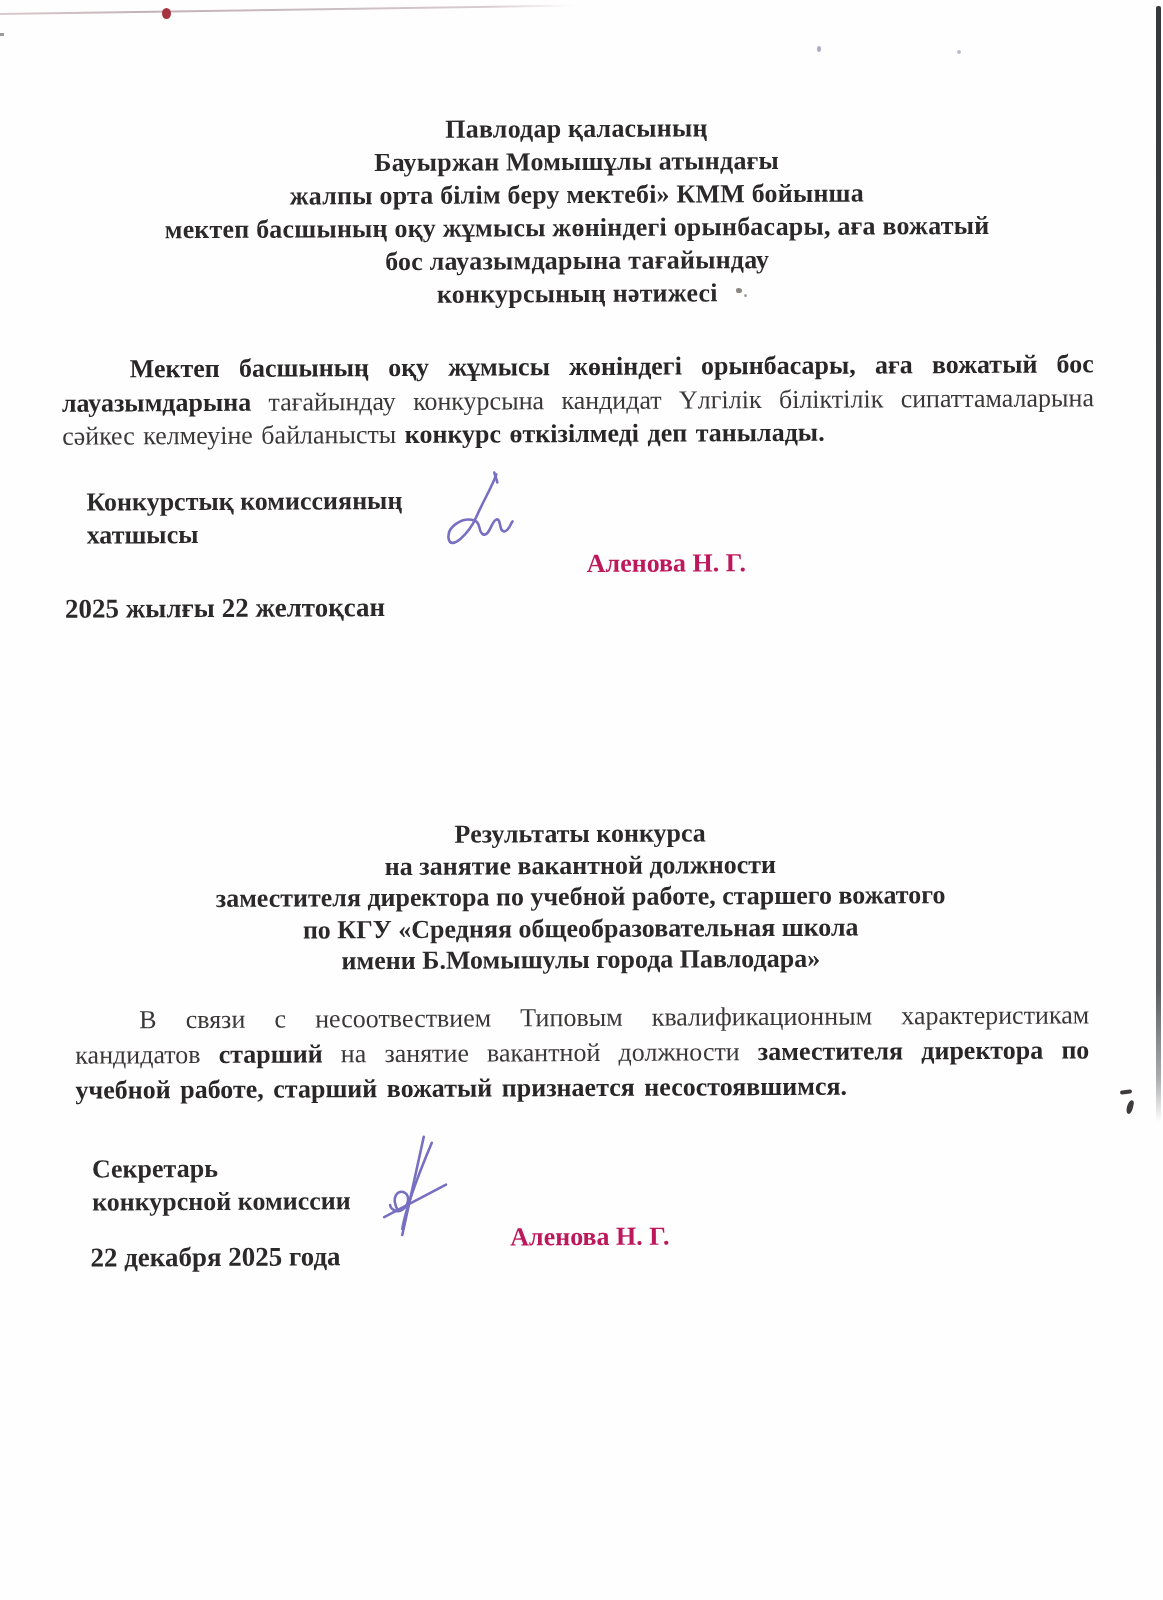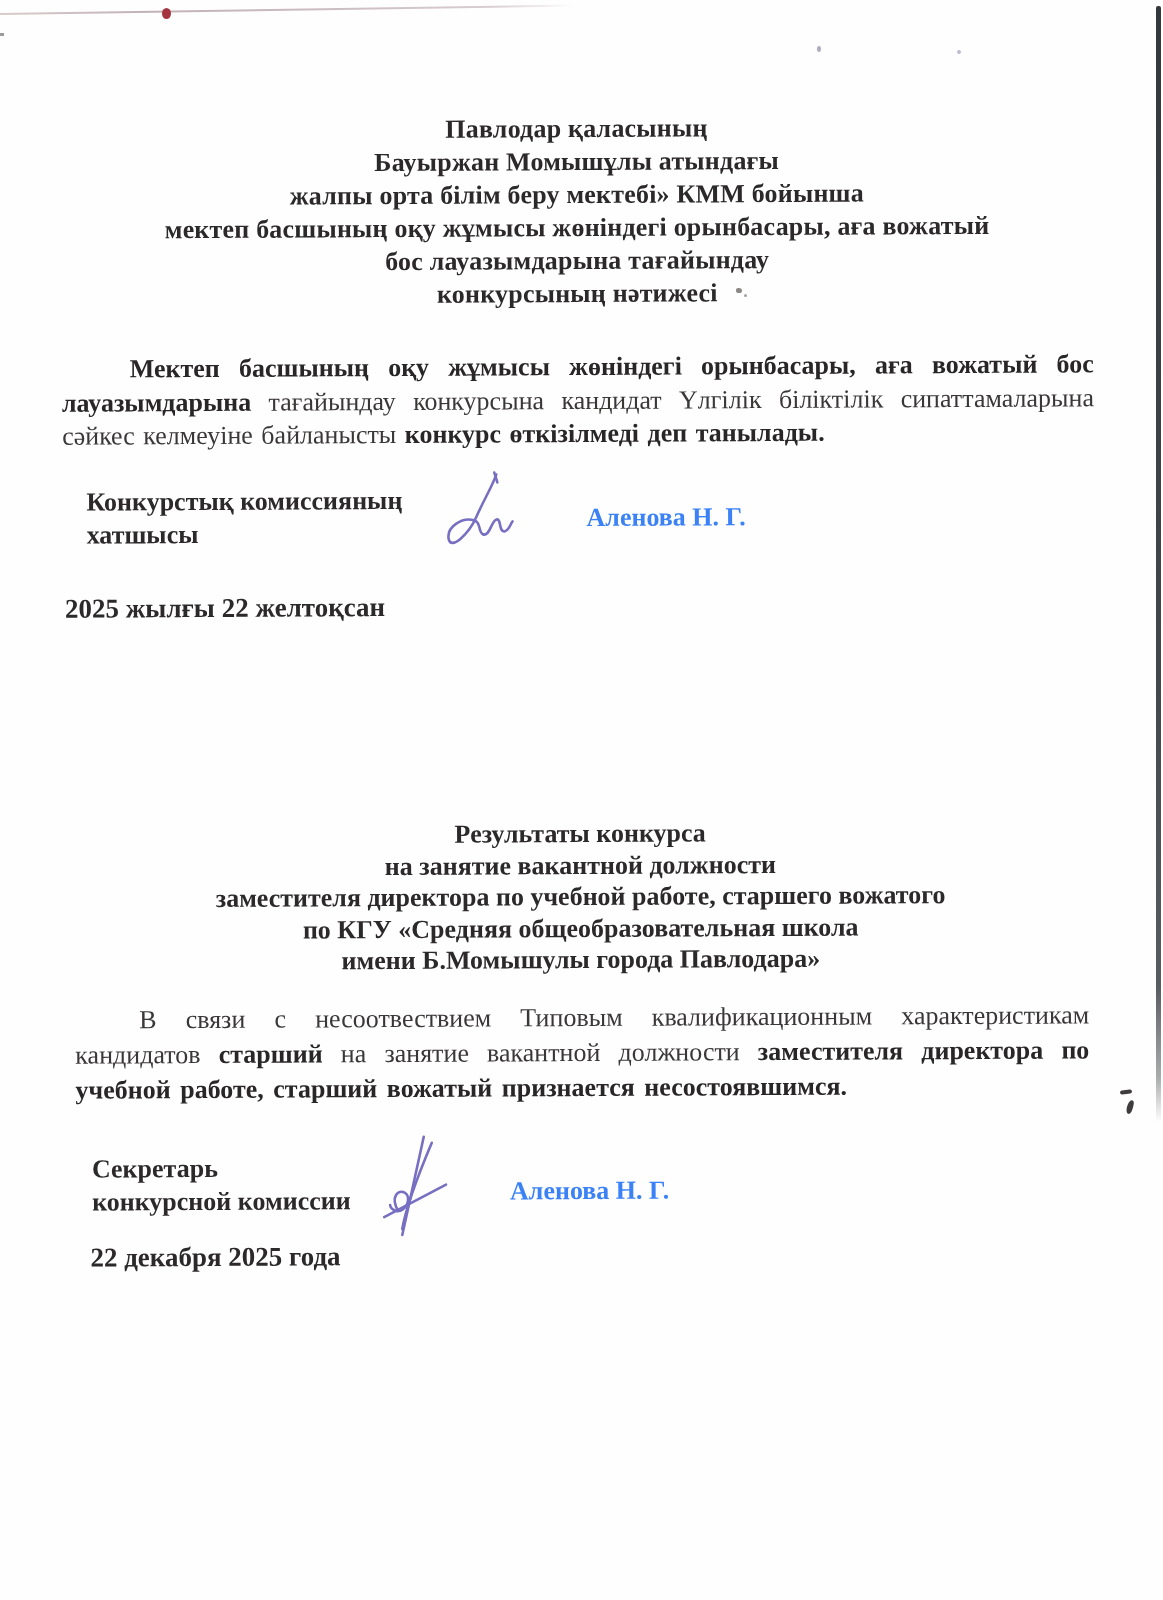--- a/index.html
+++ b/index.html
@@ -54,21 +54,21 @@
   }
   .para-kz{left:64px;top:350px;width:1032px;line-height:33.5px;text-indent:68px;word-spacing:2px;}
   .para-ru{left:74px;top:1000px;width:1014px;line-height:35px;text-indent:64px;word-spacing:3px;}
   .role{
     position:absolute;font-weight:bold;font-size:26px;line-height:33px;
     color:#2b2929;
   }
   .role-kz{left:88px;top:483px;}
   .role-ru{left:90px;top:1150px;}
   .sig-name{
-    position:absolute;font-weight:bold;font-size:26px;color:#3b82f6;white-space:nowrap;
+    position:absolute;font-weight:bold;font-size:26px;color:#be185d;white-space:nowrap;margin-top:46px;
   }
   .name-kz{left:588px;top:503px;}
   .name-ru{left:508px;top:1176px;}
   .date-line{
     position:absolute;font-weight:bold;font-size:27px;color:#2b2929;white-space:nowrap;
   }
   .date-kz{left:66px;top:591px;}
   .date-ru{left:88px;top:1240px;}
   .ru-header{
     position:absolute;left:60px;top:818px;width:1040px;

